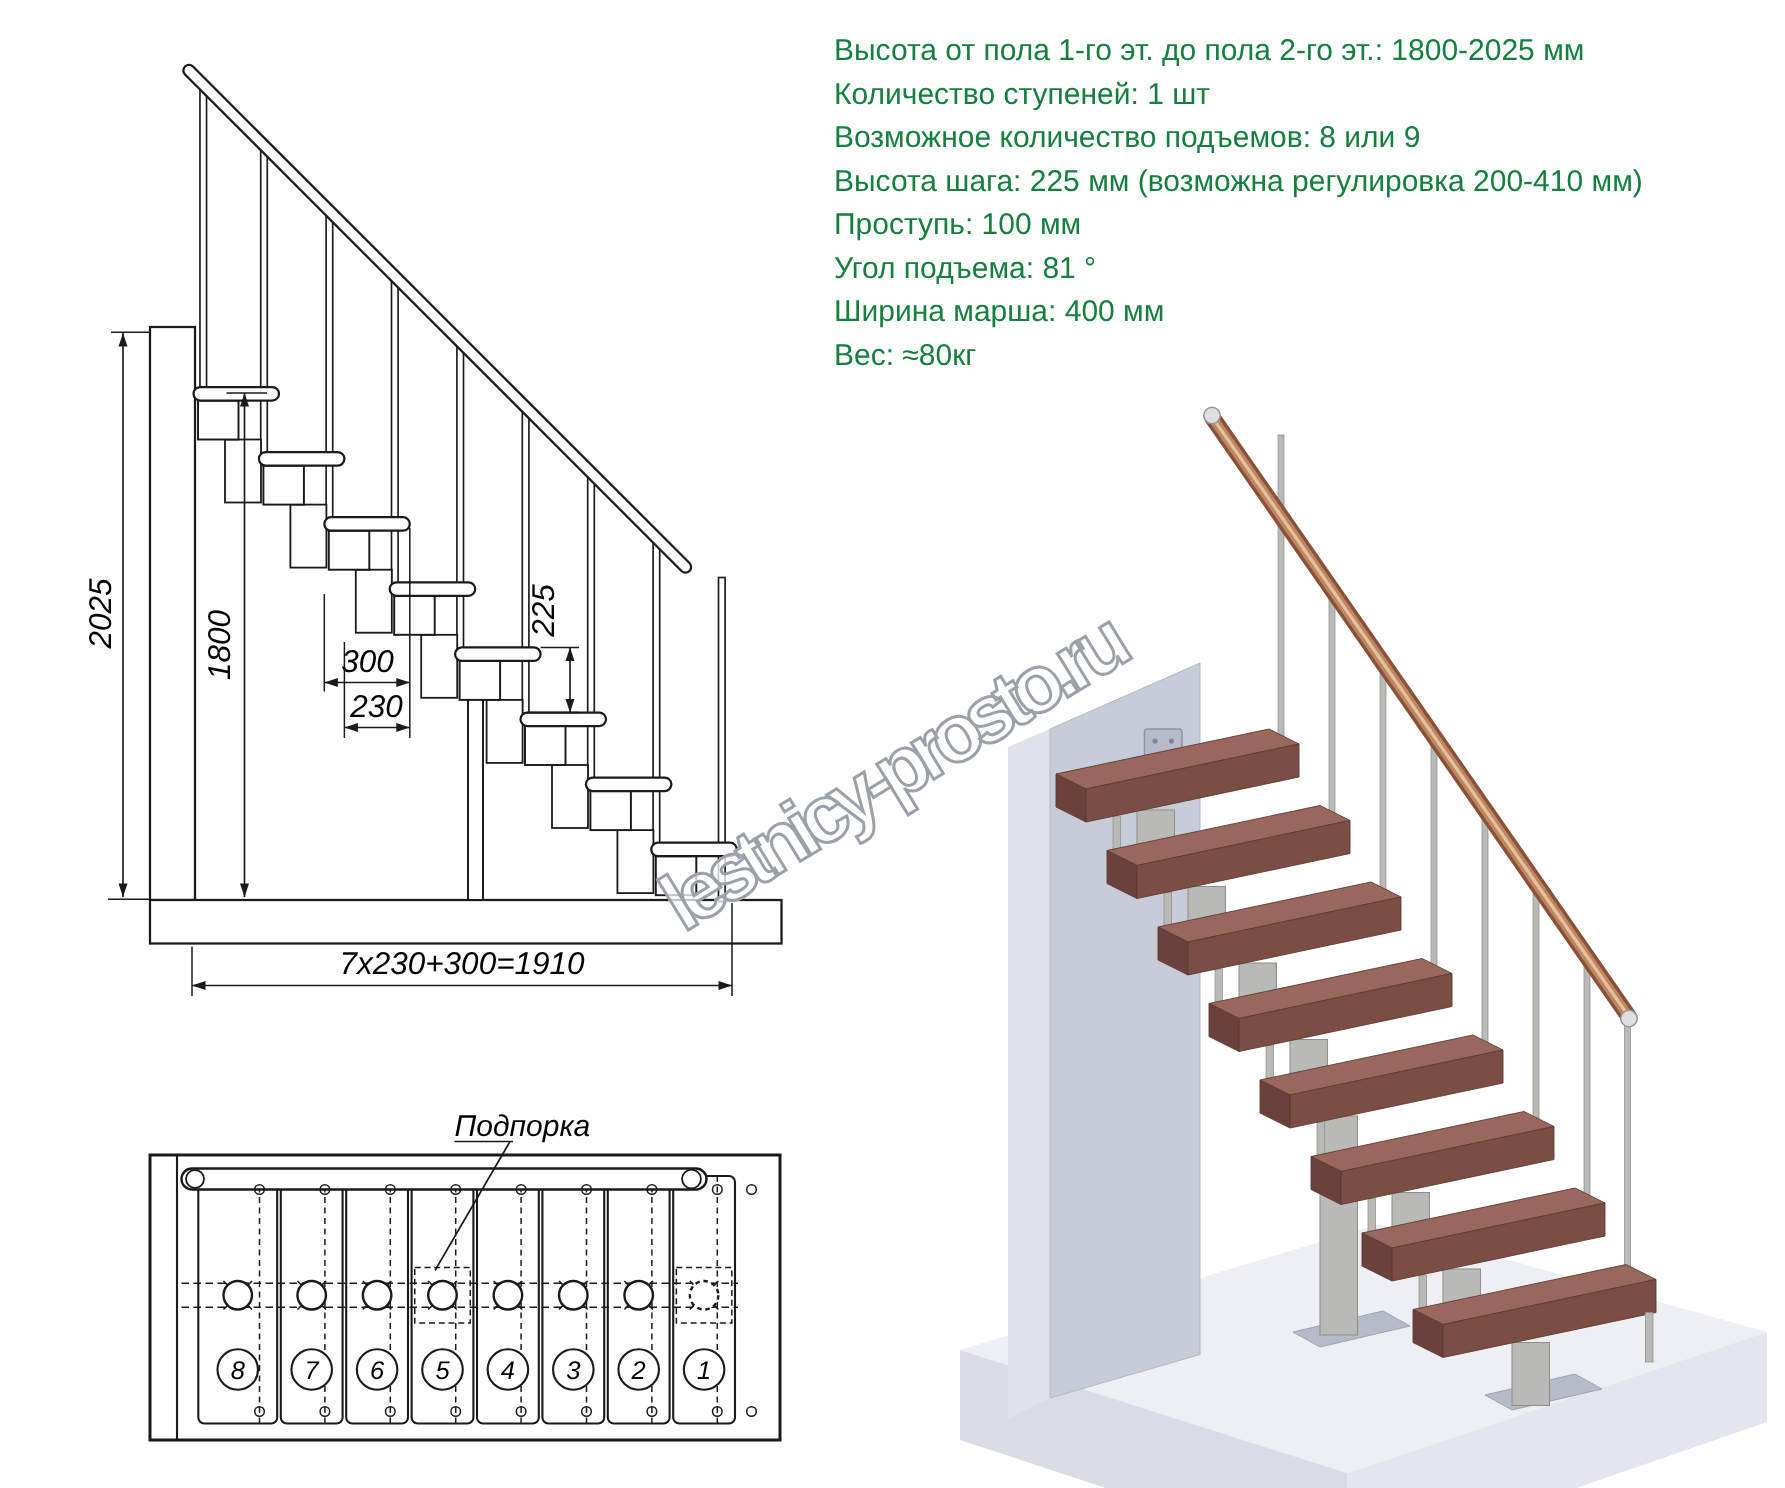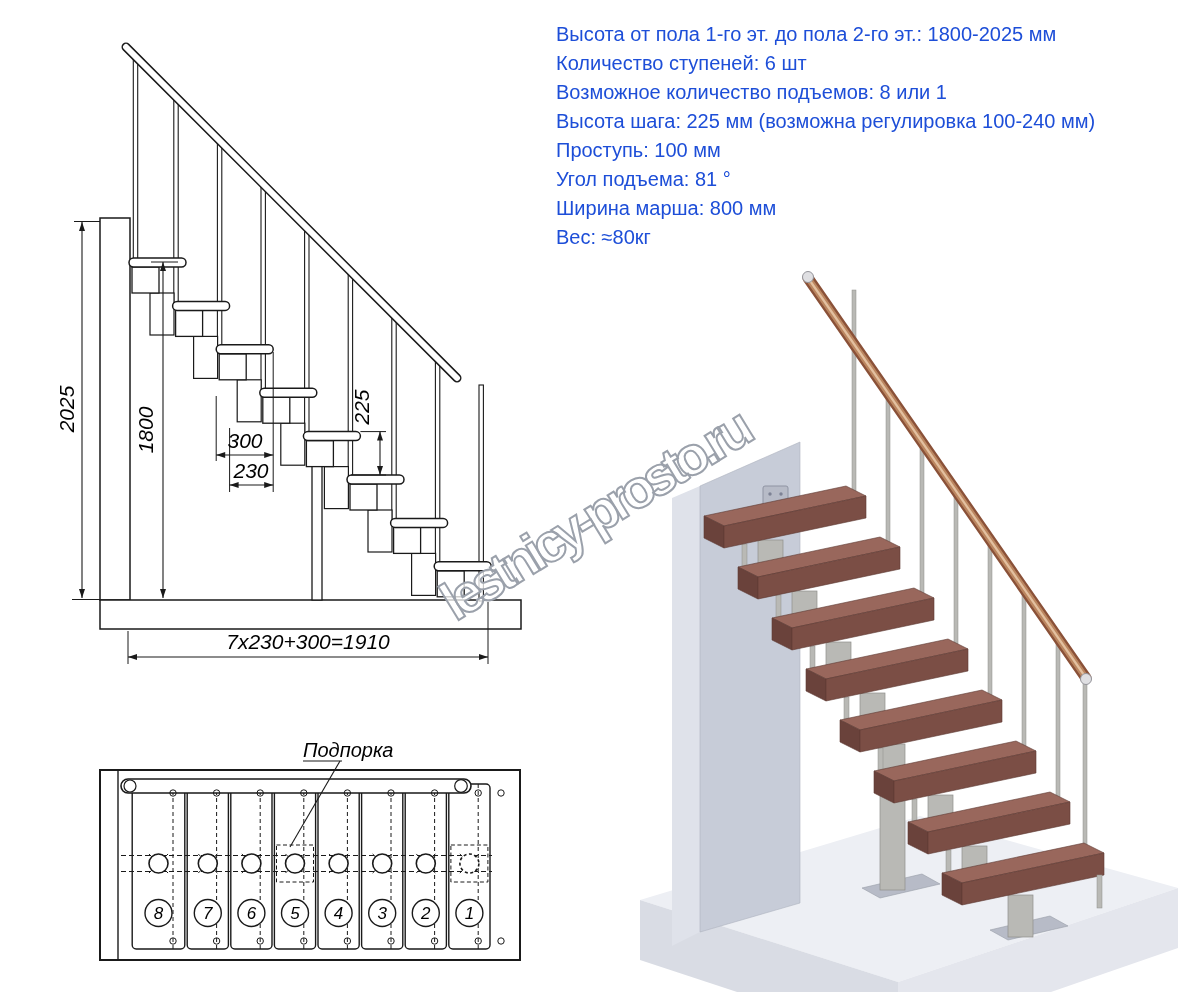--- a/index.html
+++ b/index.html
@@ -1,36 +1,36 @@
 <!DOCTYPE html>
 <html><head>
 <meta charset="utf-8">
 <style>
   html,body{margin:0;padding:0}
   body{width:1190px;height:992px;position:relative;background:#fff;
        font-family:"Liberation Sans",sans-serif;overflow:hidden}
   .specs{position:absolute;left:556px;top:20px;z-index:2}
-  .specs div{font-size:20px;line-height:29px;color:#1d4ed8;white-space:nowrap}
+  .specs div{font-size:20px;line-height:29px;color:#15803d;white-space:nowrap}
   svg.scene{position:absolute;left:0;top:0;z-index:1}
   .dim{font-family:"Liberation Sans",sans-serif;font-style:italic;font-size:21px;fill:#000}
   .lbl{font-family:"Liberation Sans",sans-serif;font-style:italic;font-size:20px;fill:#000}
   .num{font-family:"Liberation Sans",sans-serif;font-style:italic;font-size:17px;fill:#000}
   .wm{font-family:"Liberation Sans",sans-serif;font-weight:bold;font-size:54px;letter-spacing:-6px}
 </style>
 </head>
 <body>
 
 <div class="specs">
   <div>Высота от пола 1-го эт. до пола 2-го эт.: 1800-2025 мм</div>
-  <div>Количество ступеней: 6 шт</div>
-  <div>Возможное количество подъемов: 8 или 1</div>
-  <div>Высота шага: 225 мм (возможна регулировка 100-240 мм)</div>
+  <div>Количество ступеней: 1 шт</div>
+  <div>Возможное количество подъемов: 8 или 9</div>
+  <div>Высота шага: 225 мм (возможна регулировка 200-410 мм)</div>
   <div>Проступь: 100 мм</div>
   <div>Угол подъема: 81 °</div>
-  <div>Ширина марша: 800 мм</div>
+  <div>Ширина марша: 400 мм</div>
   <div>Вес: ≈80кг</div>
 </div>
 
 <svg class="scene" width="1190" height="992" viewBox="0 0 1190 992">
 
   <g id="g3d">
       <polygon points="640,900 920,816 1178,888 898,982" fill="#edeff4" stroke="none" stroke-width="0.6"></polygon>
       <polygon points="640,900 898,982 898,1045 640,960" fill="#d9dce4" stroke="none" stroke-width="0.6"></polygon>
       <polygon points="898,982 1178,888 1178,948 898,1045" fill="#e4e6ed" stroke="none" stroke-width="0.6"></polygon>
       <polygon points="672,498 700,486 700,932 672,946" fill="#dfe2ea" stroke="none" stroke-width="0.6"></polygon>

